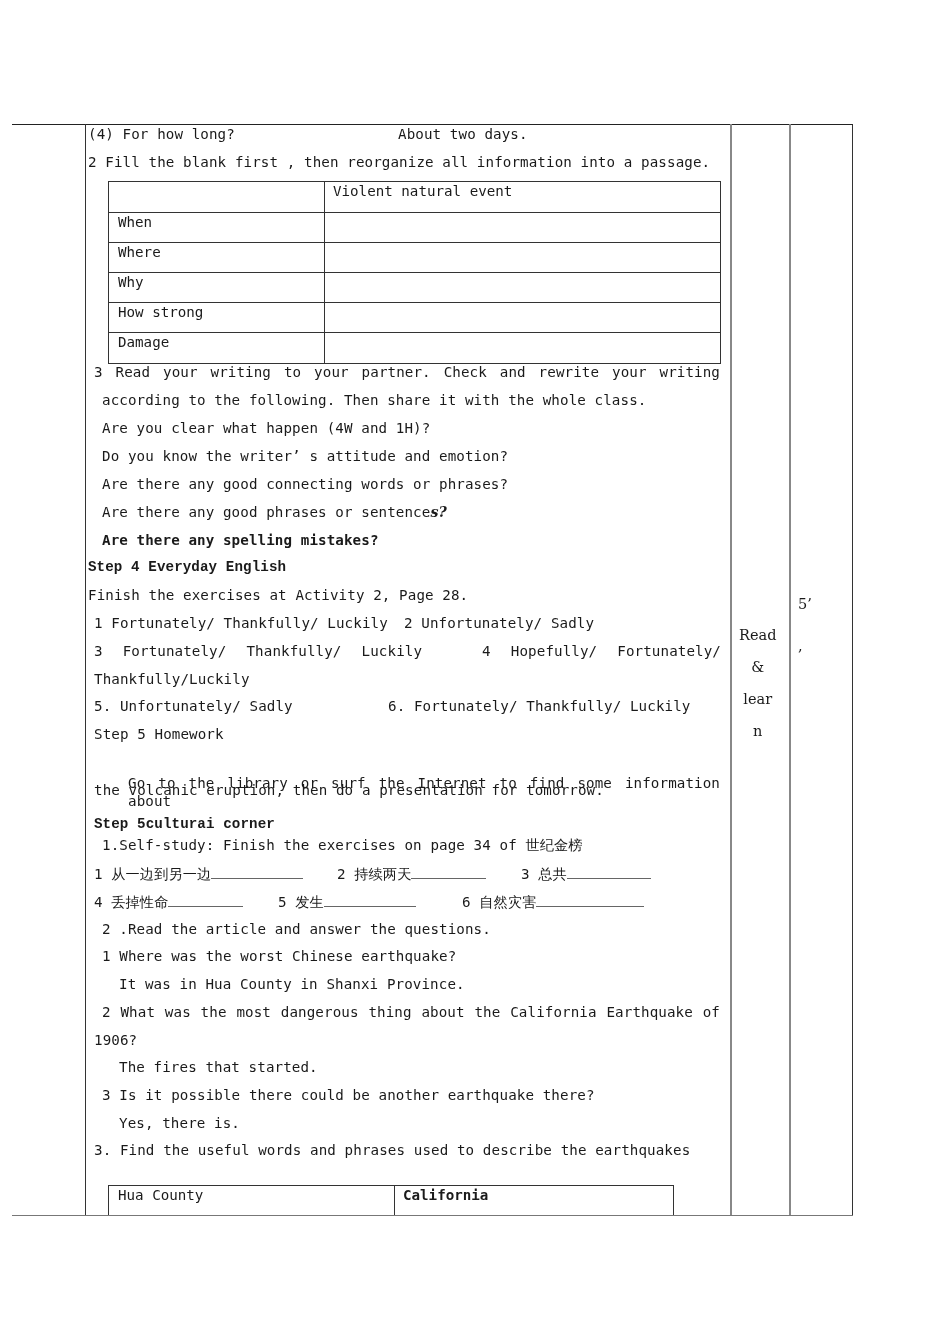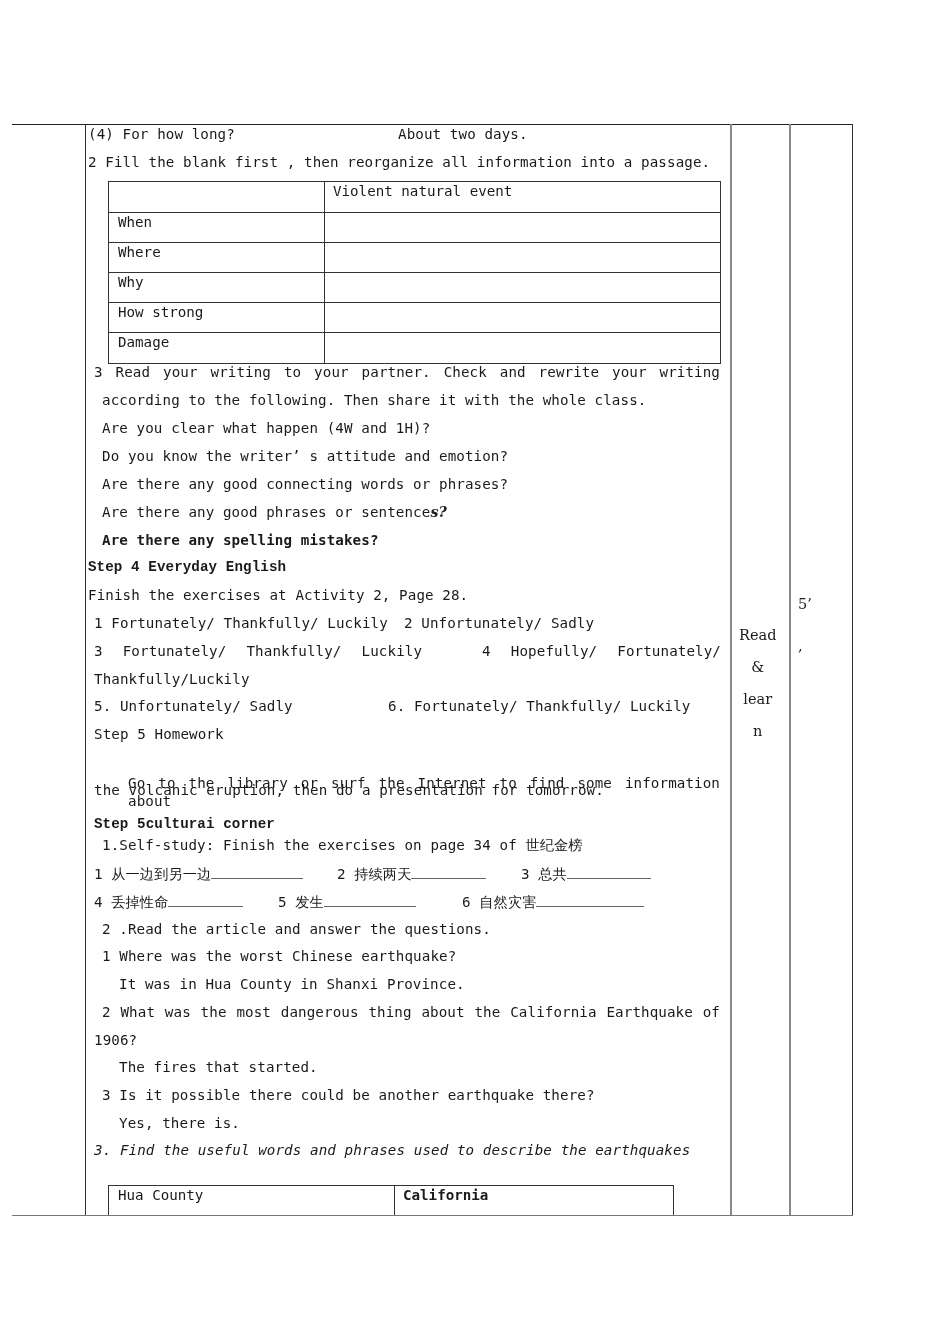--- a/index.html
+++ b/index.html
@@ -105,21 +105,21 @@
   <div class="line" style="left:450px;top:892px;"><span>6 自然灾害</span><span style="display:inline-block;width:108px;border-bottom:1px solid #666;height:14px;"></span></div>
 
   <div class="line" style="left:90px;top:920px;">2 .Read the article and answer the questions.</div>
   <div class="line" style="left:90px;top:947px;">1 Where was the worst Chinese earthquake?</div>
   <div class="line" style="left:107px;top:975px;">It was in Hua County in Shanxi Province.</div>
   <div class="line just" style="left:90px;top:1003px;width:618px;">2 What was the most dangerous thing about the California Earthquake of</div>
   <div class="line" style="left:82px;top:1031px;">1906?</div>
   <div class="line" style="left:107px;top:1058px;">The fires that started.</div>
   <div class="line" style="left:90px;top:1086px;">3 Is it possible there could be another earthquake there?</div>
   <div class="line" style="left:107px;top:1114px;">Yes, there is.</div>
-  <div class="line" style="left:82px;top:1141px;font-style:italic;">3. Find the useful words and phrases used to describe the earthquakes</div>
+  <div class="line" style="left:82px;top:1141px;">3. Find the useful words and phrases used to describe the earthquakes</div>
 
   <table class="grid" style="left:96px;top:1185px;width:566px;">
     <tbody>
         <tr>
       <td style="width:286px;height:31px;">Hua County</td>
       <td style="padding-left:8px;font-weight:bold;">California</td>
     </tr>
   </tbody>
     </table>
   <div style="position:absolute;left:0;top:1216px;width:841px;height:130px;background:#fff;"></div>

